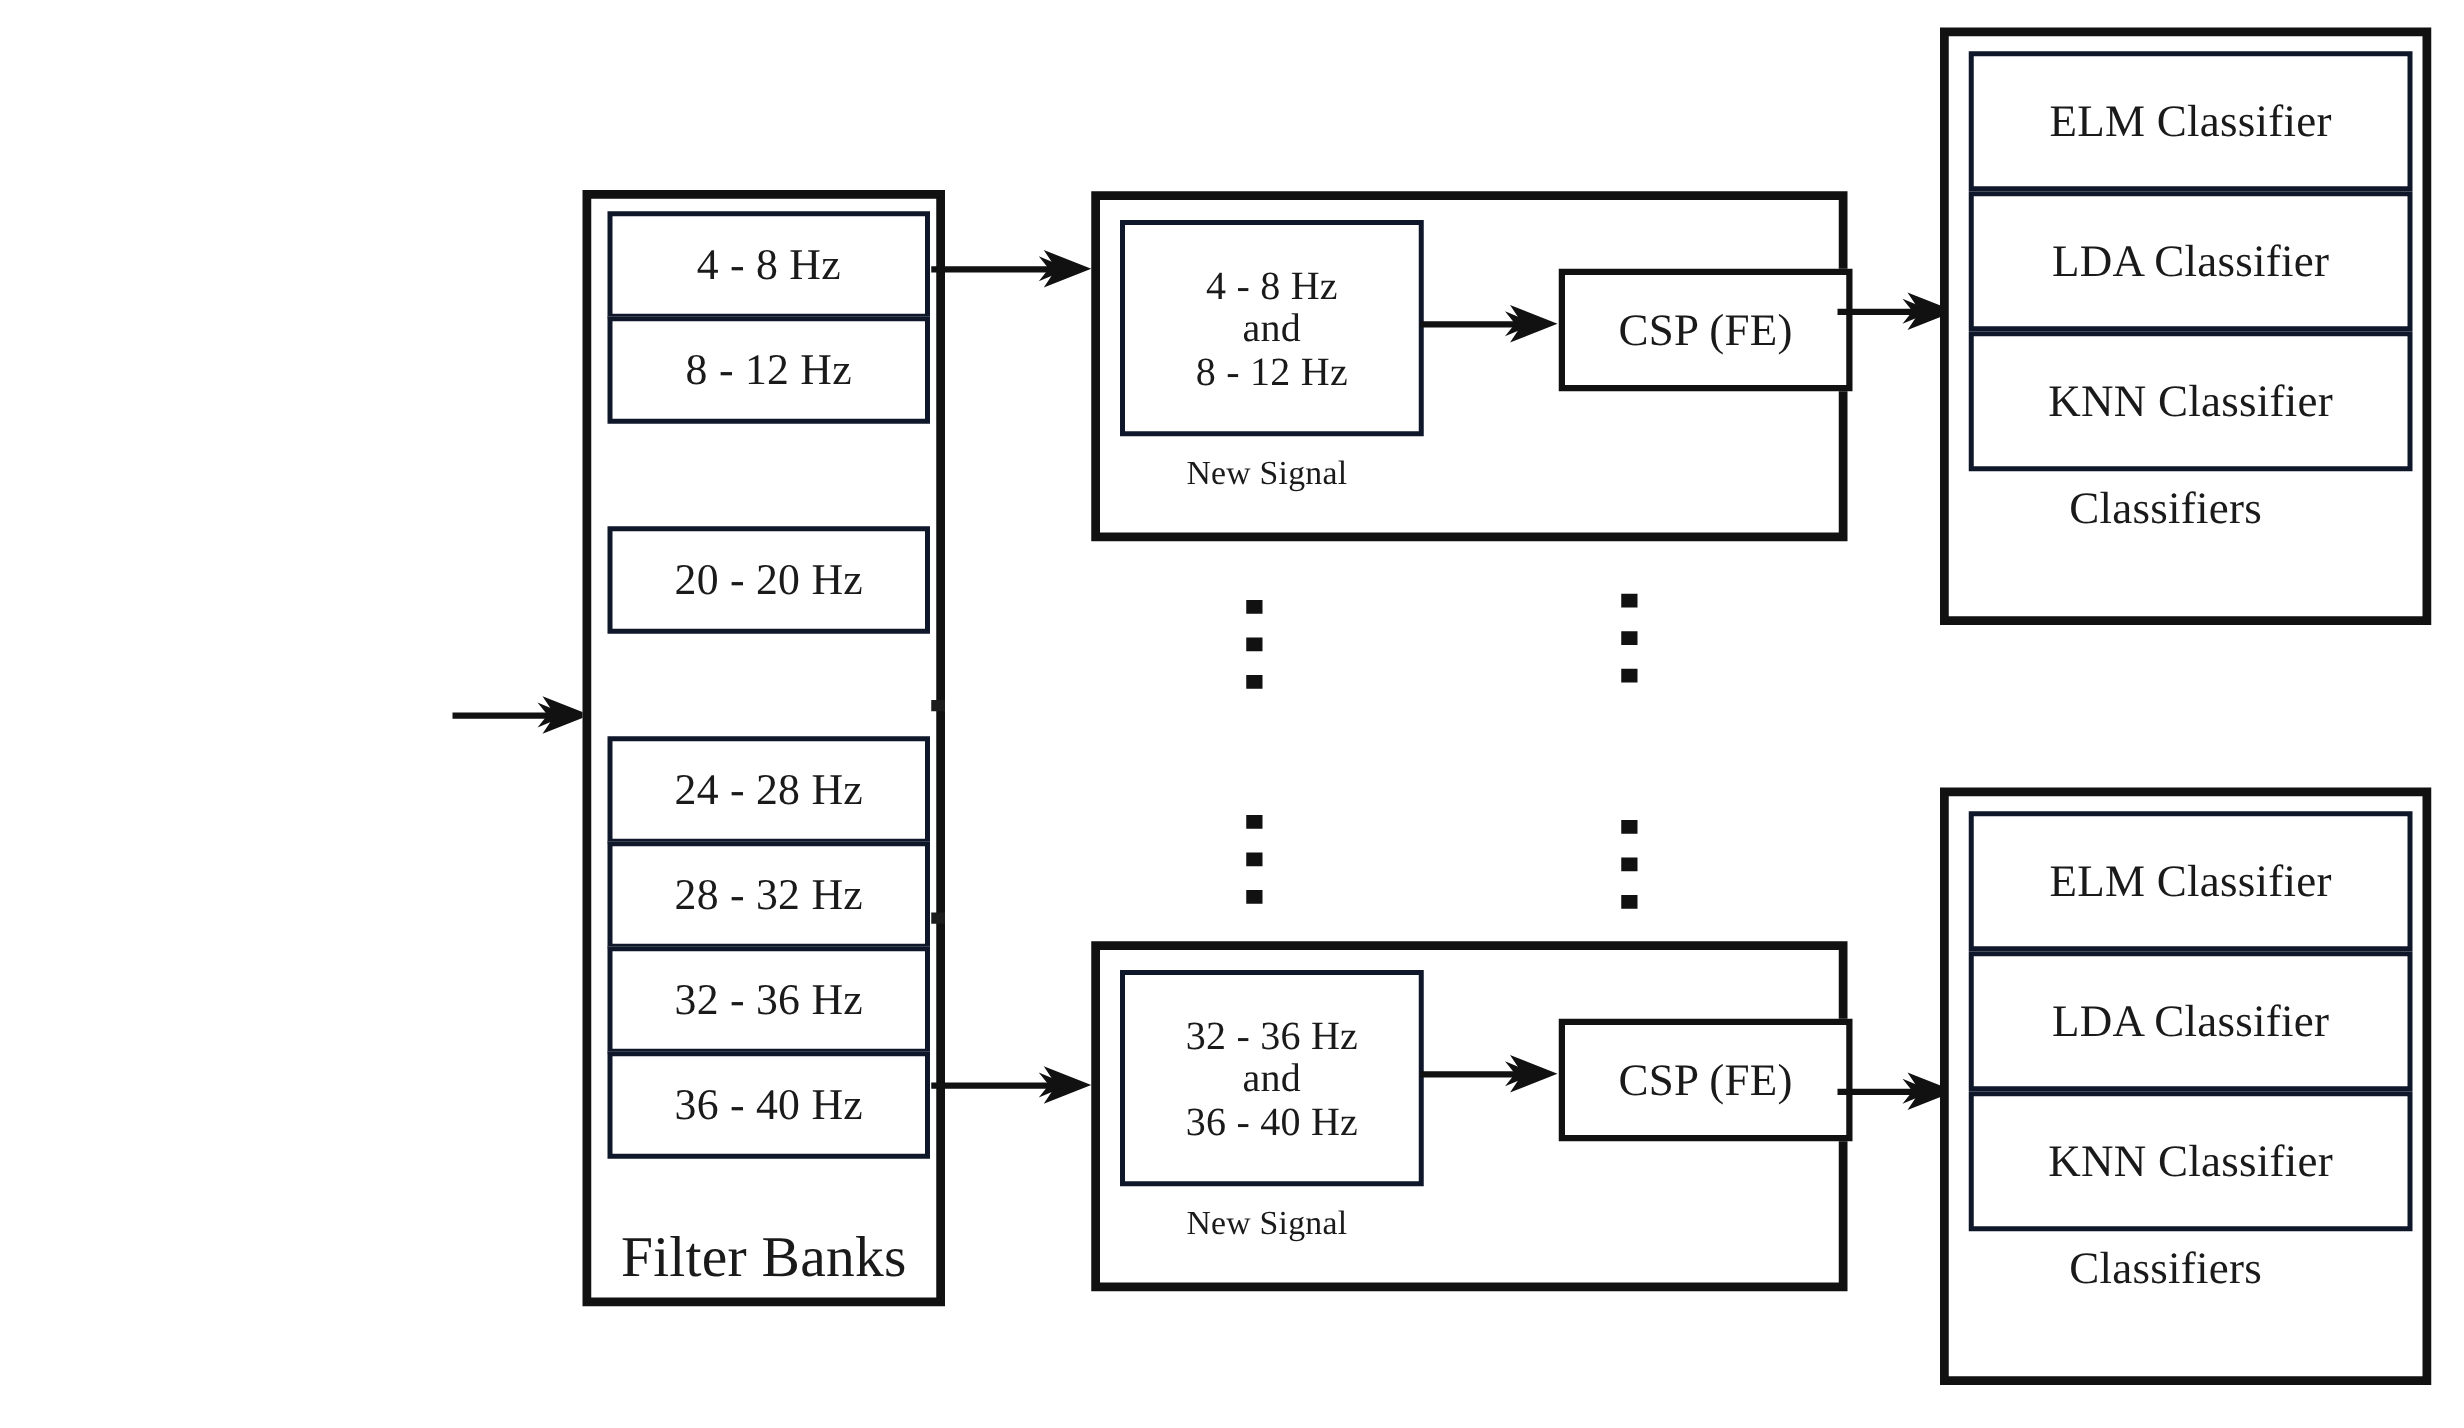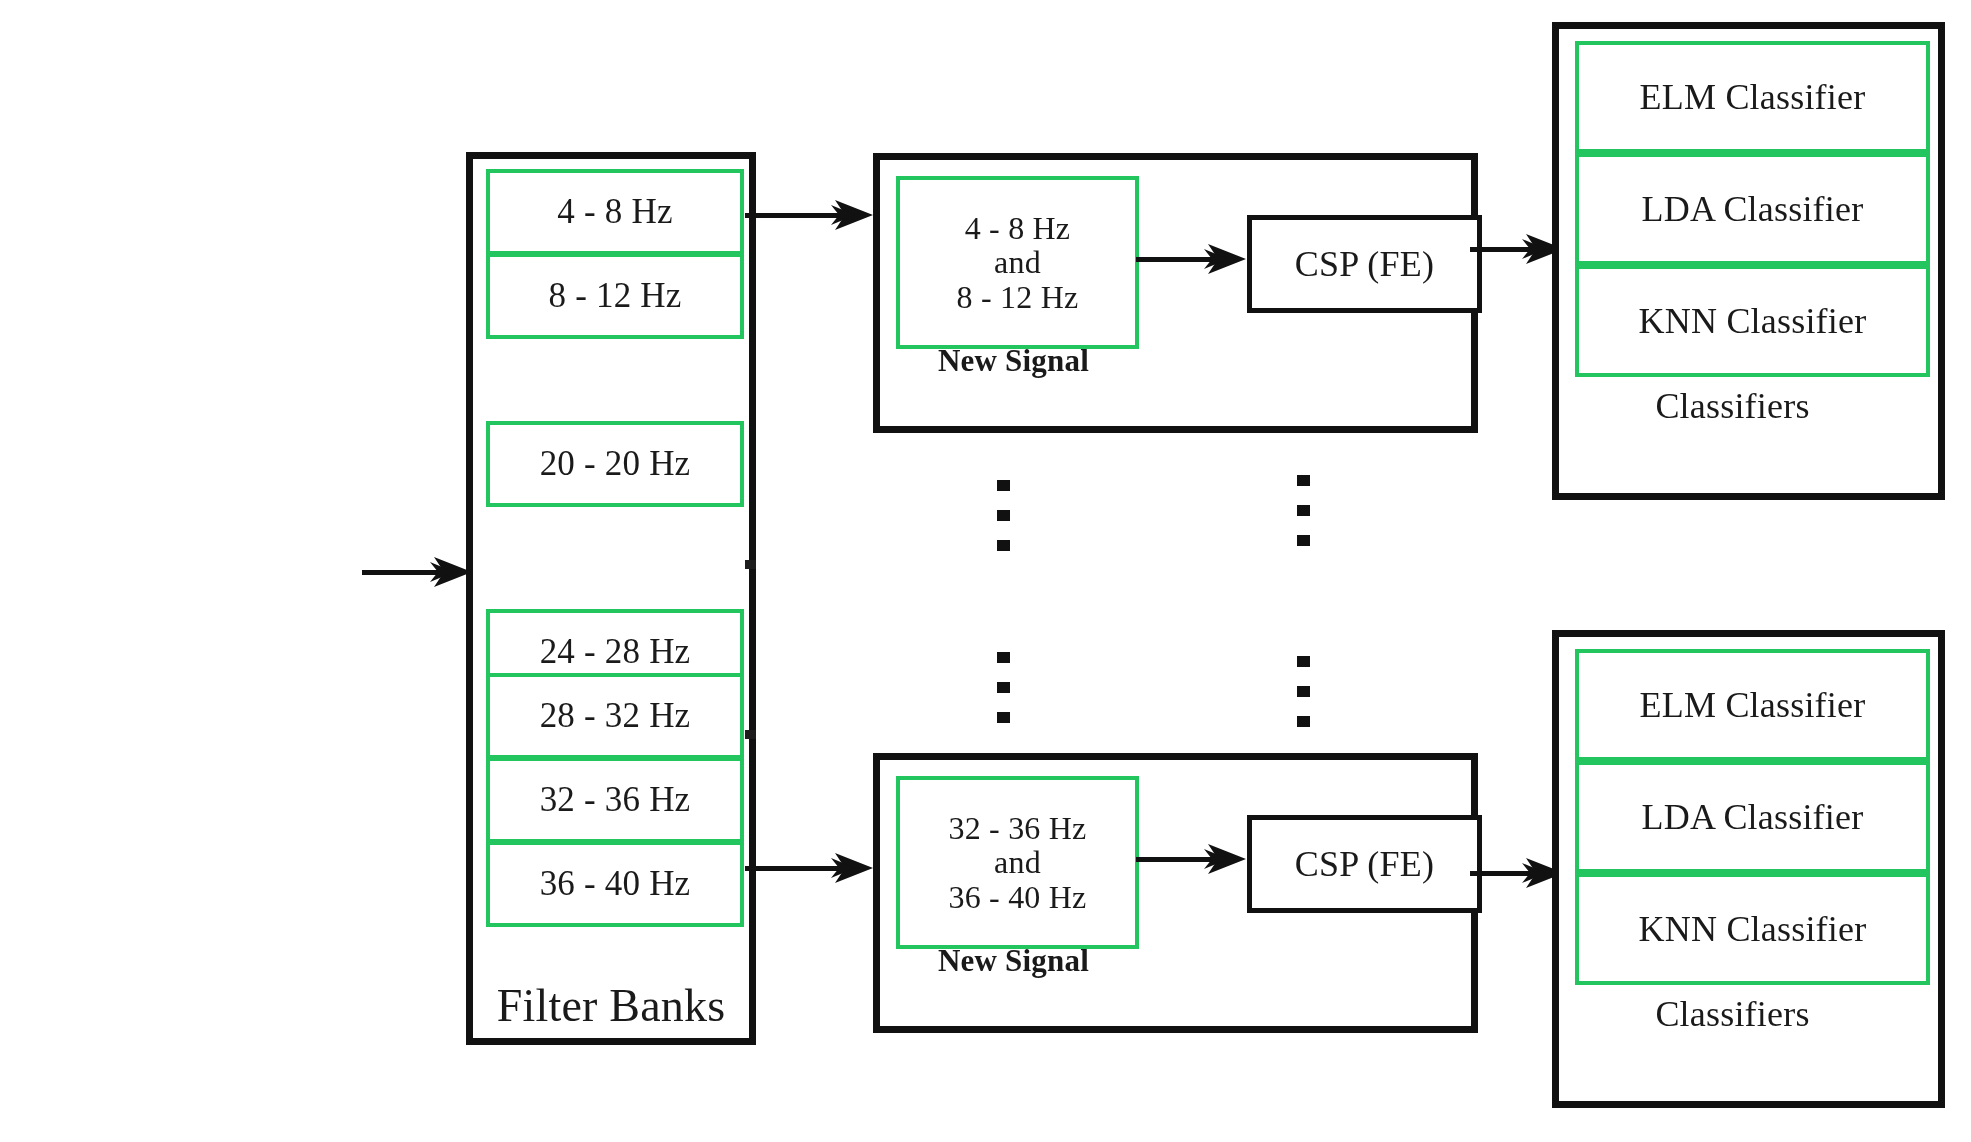--- a/index.html
+++ b/index.html
@@ -18,21 +18,21 @@
   }
 
   
   .abs { position: absolute; box-sizing: border-box; }
 
   .outer-box {
     border: 7px solid #111111;
     background: #ffffff;
   }
   .inner-box {
-    border: 4px solid #22c55e;
+    border: 4px solid #0f172a;
     background: #ffffff;
     display: flex;
     align-items: center;
     justify-content: center;
     text-align: center;
   }
   .plain-box {
     border: 5px solid #111111;
     background: #ffffff;
     display: flex;
@@ -81,23 +81,23 @@
   .stage-box { width: 605px; height: 280px; }
   .signal-box {
     position: absolute;
     left: 16px; top: 16px;
     width: 235px; height: 165px;
     font-size: 32px;
   }
   .signal-caption {
     position: absolute;
     left: 16px; width: 235px;
-    top: 178px; height: 46px;
-    display: flex; align-items: center; justify-content: center;
-    font-size: 31px; font-weight: bold;
+    top: 196px; height: 46px;
+    display: flex; align-items: center; justify-content: center;
+    font-size: 27px; font-weight: normal;
   }
   .csp-box {
     position: absolute;
     left: 367px; top: 55px;
     width: 225px; height: 88px;
     font-size: 36px;
   }
 
   
   .classifiers-box { width: 393px; height: 478px; }
@@ -157,21 +157,21 @@
         <path d="M6 8 L44 23 L6 38 L16 23 Z" fill="#111111"></path>
         <path d="M2 13 L26 23 L2 33 L10 23 Z" fill="#111111"></path>
       </svg>
     </div>
   </div>
 
   <div class="abs outer-box" id="filter-banks-box">
     <div class="inner-box fb-item txt" style="top:10px">4 - 8 Hz</div>
     <div class="inner-box fb-item txt" style="top:94px">8 - 12 Hz</div>
     <div class="inner-box fb-item txt" style="top:262px">20 - 20 Hz</div>
-    <div class="inner-box fb-item txt" style="top:450px">24 - 28 Hz</div>
+    <div class="inner-box fb-item txt" style="top:430px">24 - 28 Hz</div>
     <div class="inner-box fb-item txt" style="top:514px">28 - 32 Hz</div>
     <div class="inner-box fb-item txt" style="top:598px">32 - 36 Hz</div>
     <div class="inner-box fb-item txt" style="top:682px">36 - 40 Hz</div>
     <div id="fb-caption" class="txt">Filter Banks</div>
   </div>
 
   <div class="stub" style="left:745px; top:560px;"></div>
   <div class="stub" style="left:745px; top:730px;"></div>
 
   <div class="arrow" style="left:745px; top:192px; width:130px;">

